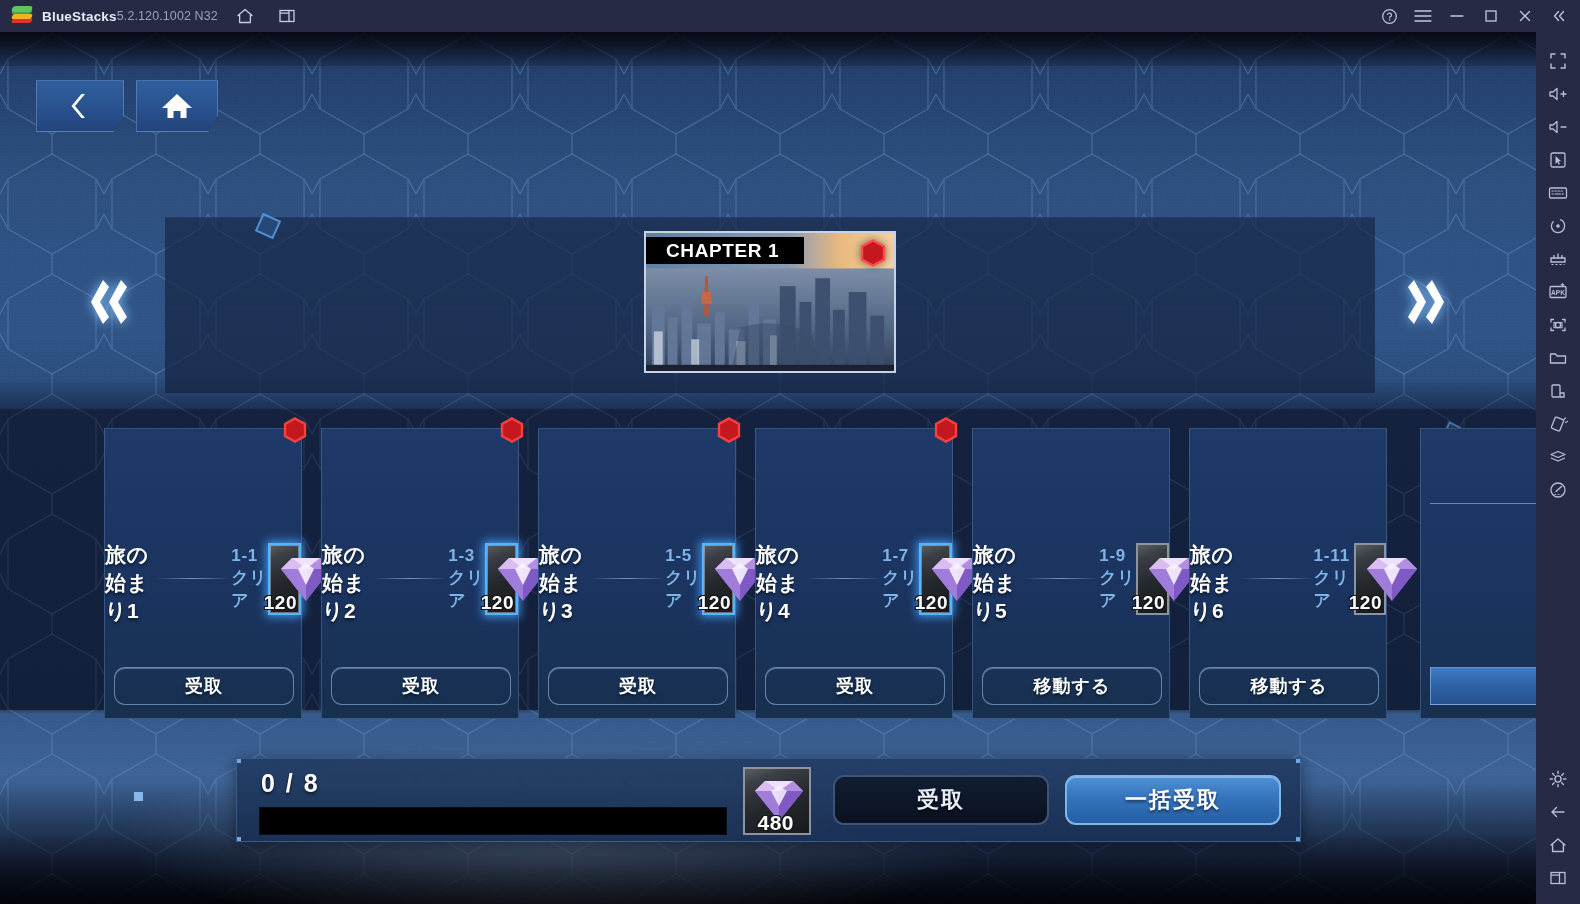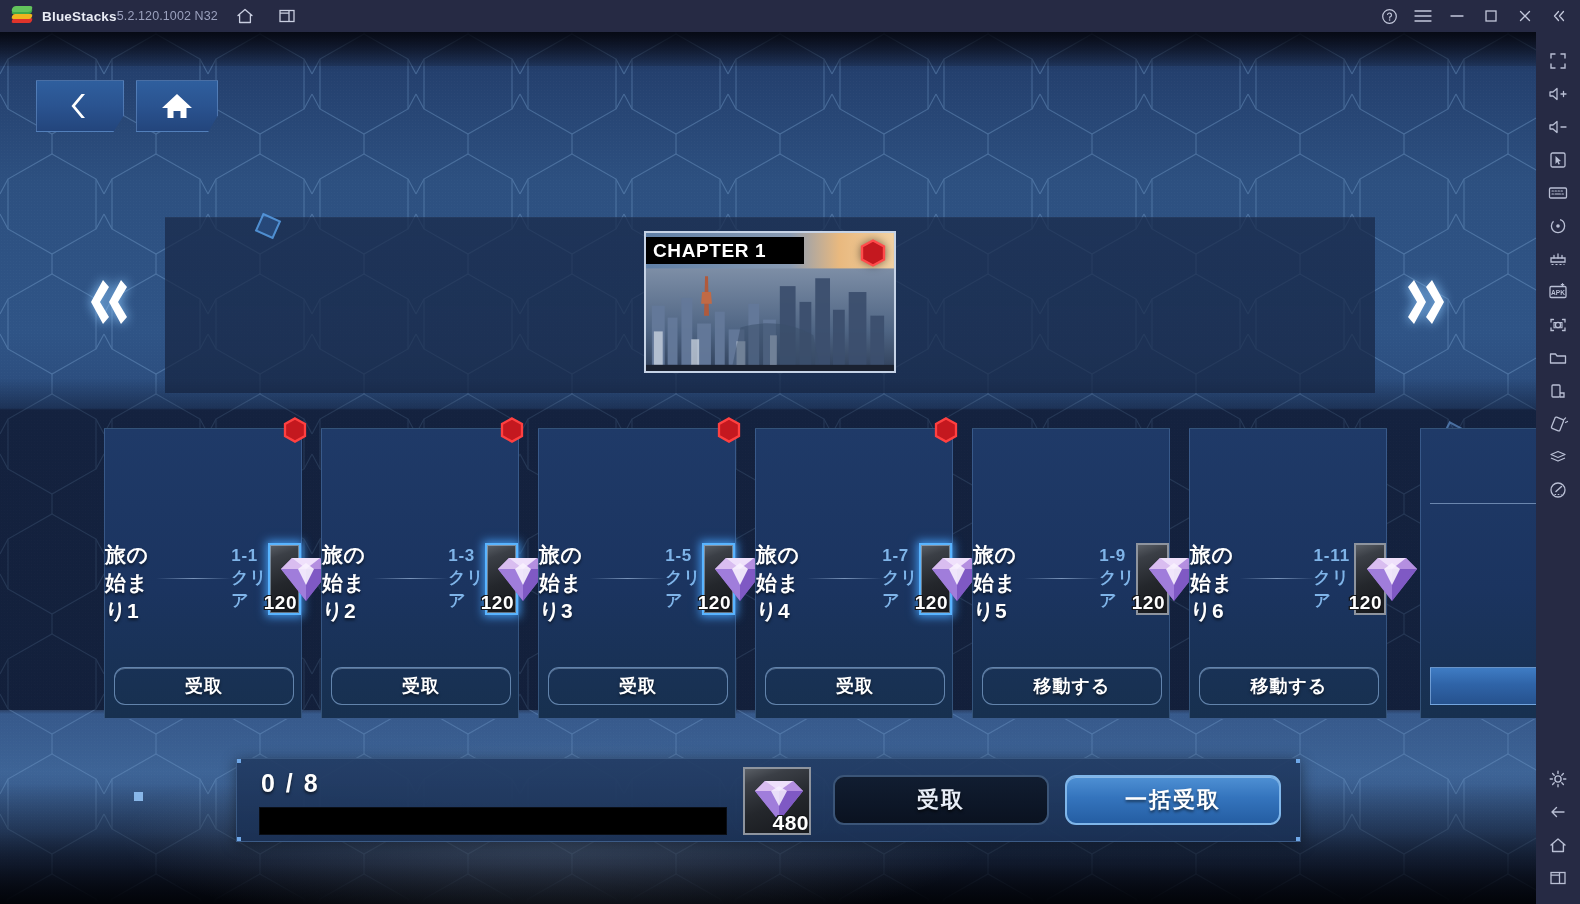--- a/index.html
+++ b/index.html
@@ -132,21 +132,21 @@
     position: absolute; left: 644px; top: 199px; width: 252px; height: 142px;
     border: 2px solid #c6d3e6;
     background: #0e1420;
     overflow: hidden;
   }
   #chapter-art { position: absolute; inset: 0; }
   #chapter-label {
     position: absolute; left: 0; top: 4px; width: 158px; height: 27px;
     background: #000; color: #fff;
     font-size: 19px; font-weight: bold; letter-spacing: .6px;
-    display: flex; align-items: center; padding-left: 7px;
+    display: flex; align-items: center; padding-left: 20px;
     font-family: "Liberation Sans", sans-serif;
   }
   #chapter-card .hexbadge { position: absolute; right: 8px; top: 6px; }
 
   
   .hexbadge { width: 26px; height: 28px; }
   .hexbadge svg { display:block; filter: drop-shadow(0 0 4px rgba(0,0,0,.5)); }
 
   
   #card-row {
@@ -226,21 +226,21 @@
     position: absolute; left: 22px; top: 48px; width: 468px; height: 28px;
     background: #000; border: 1px solid #0a0e16;
   }
   #fprog-fill { height: 100%; background: linear-gradient(180deg,#8fd0ff,#2f7fd0); width: 0%; }
   #fgem {
     position: absolute; left: 506px; top: 8px; width: 68px; height: 68px;
     background: linear-gradient(160deg, #5a5f66 0%, #3b3f46 18%, #24272c 55%, #17191d 100%);
     border: 2px solid #8e949e;
   }
   #fgem svg { position:absolute; left: 6px; top: 7px; }
-  #fgem .gem-qty { font-size: 21px; right: 0; bottom: -2px; }
+  #fgem .gem-qty { font-size: 21px; right: 15px; bottom: -2px; }
   #fbtn-claim {
     position: absolute; left: 596px; top: 16px; width: 216px; height: 50px;
     background: linear-gradient(180deg, #111d31 0%, #0d1728 55%, #0a1220 100%);
     border: 2px solid #3b5578;
     color: #e8eef7; font-size: 22px; font-weight: bold; letter-spacing: 2px;
     display: flex; align-items: center; justify-content: center;
     text-shadow: 0 2px 3px rgba(0,0,0,.7);
   }
   #fbtn-claimall {
     position: absolute; left: 828px; top: 16px; width: 216px; height: 50px;

